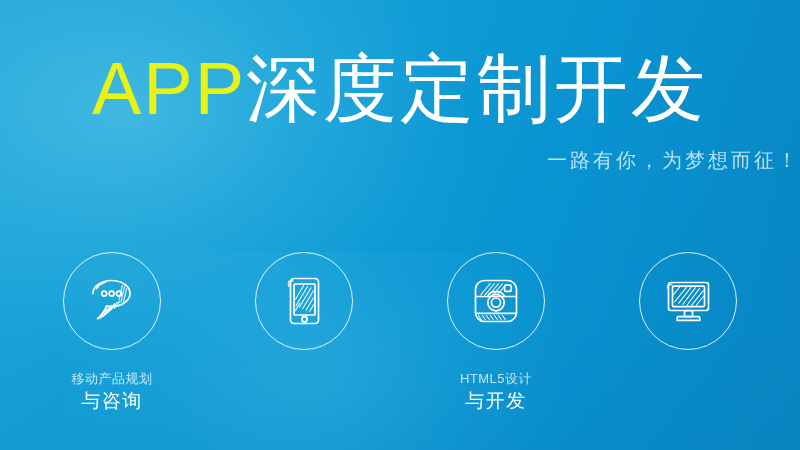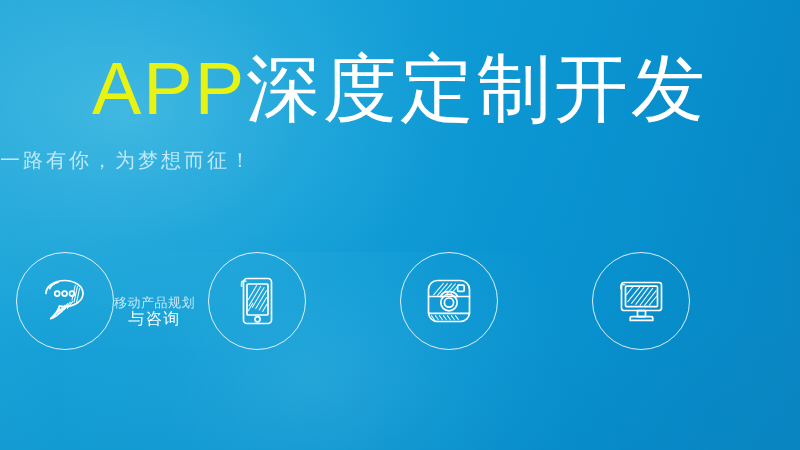--- a/index.html
+++ b/index.html
@@ -99,41 +99,41 @@
   #headline .hl-cn {
     color: #ffffff;
     letter-spacing: 3px;
   }
 
   #subtitle {
     position: absolute;
     top: 150px;
     left: 0;
     width: 800px;
-    text-align: left;
+    text-align: right;
     font-size: 20px;
     line-height: 1;
     font-weight: 300;
     letter-spacing: 3px;
     color: rgba(226, 246, 255, 0.80);
   }
 
   
   #features {
     position: absolute;
     top: 252px;
     left: 0;
     width: 800px;
     display: flex;
     justify-content: center;
   }
   .feature {
     width: 192px;
     display: flex;
-    flex-direction: row;
+    flex-direction: column;
     align-items: center;
   }
   .feature-circle {
     width: 98px;
     height: 98px;
     border-radius: 50%;
     border: 1.6px solid rgba(255, 255, 255, 0.85);
     display: flex;
     align-items: center;
     justify-content: center;
@@ -147,21 +147,22 @@
     text-align: center;
   }
   .label-top {
     font-size: 13px;
     line-height: 1.1;
     letter-spacing: 0.5px;
     color: rgba(232, 248, 255, 0.82);
     white-space: nowrap;
   }
   .label-main {
-    font-size: 16px;
+    margin-top: 5px;
+    font-size: 19px;
     line-height: 1.1;
     letter-spacing: 1.5px;
     color: #ffffff;
     white-space: nowrap;
   }
 </style>
 </head>
 <body>
 
 <div id="banner">
@@ -255,20 +256,24 @@
                 <path d="M16.4 43.6 19.4 47.8"></path>
                 <path d="M20.4 43.6 23.4 47.8"></path>
                 <path d="M24.4 43.6 27.4 47.8"></path>
                 <path d="M28.4 43.6 31.4 47.8"></path>
                 <path d="M32.4 43.6 35.4 47.8"></path>
                 <path d="M36.4 43.6 39.4 47.6"></path>
               </g>
             </svg>
           </span>
         </div>
+        <div class="feature-labels">
+          <div class="label-top">HTML5设计</div>
+          <div class="label-main">与开发</div>
+        </div>
       </div>
 
       <div class="feature">
         <div class="feature-circle">
           <span>
             <svg width="62" height="56" viewBox="0 0 62 56" fill="none" stroke="#ffffff" stroke-width="1.7" stroke-linecap="round" stroke-linejoin="round">
               <rect x="11.5" y="9.5" width="40" height="28" rx="2.6"></rect>
               <rect x="15.5" y="13.2" width="32" height="20.4" rx="1.2"></rect>
               <path d="M14.6 11.6h-2.2a1.6 1.6 0 0 0-1.6 1.6v2.2" opacity="0.8"></path>
               <path d="M27.5 37.6h8v6h-8z"></path>

